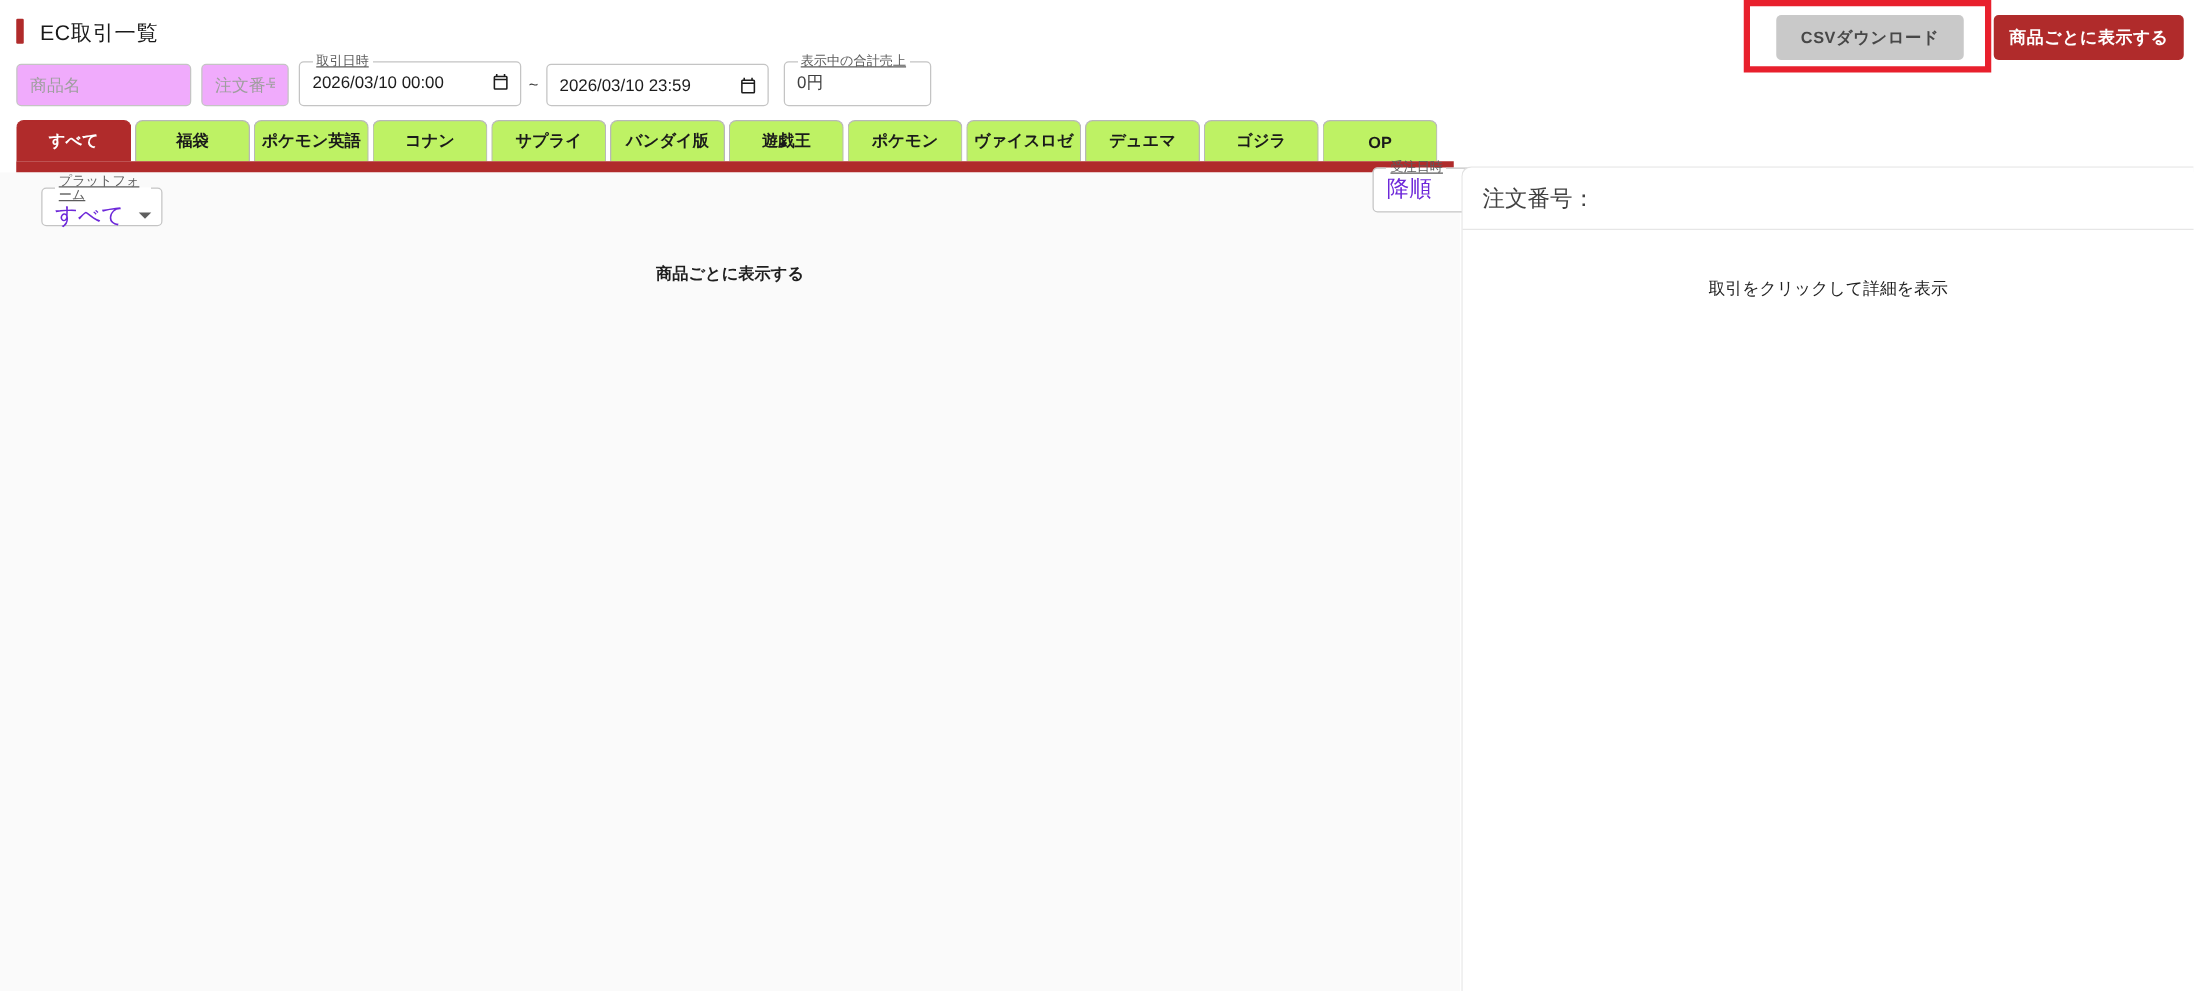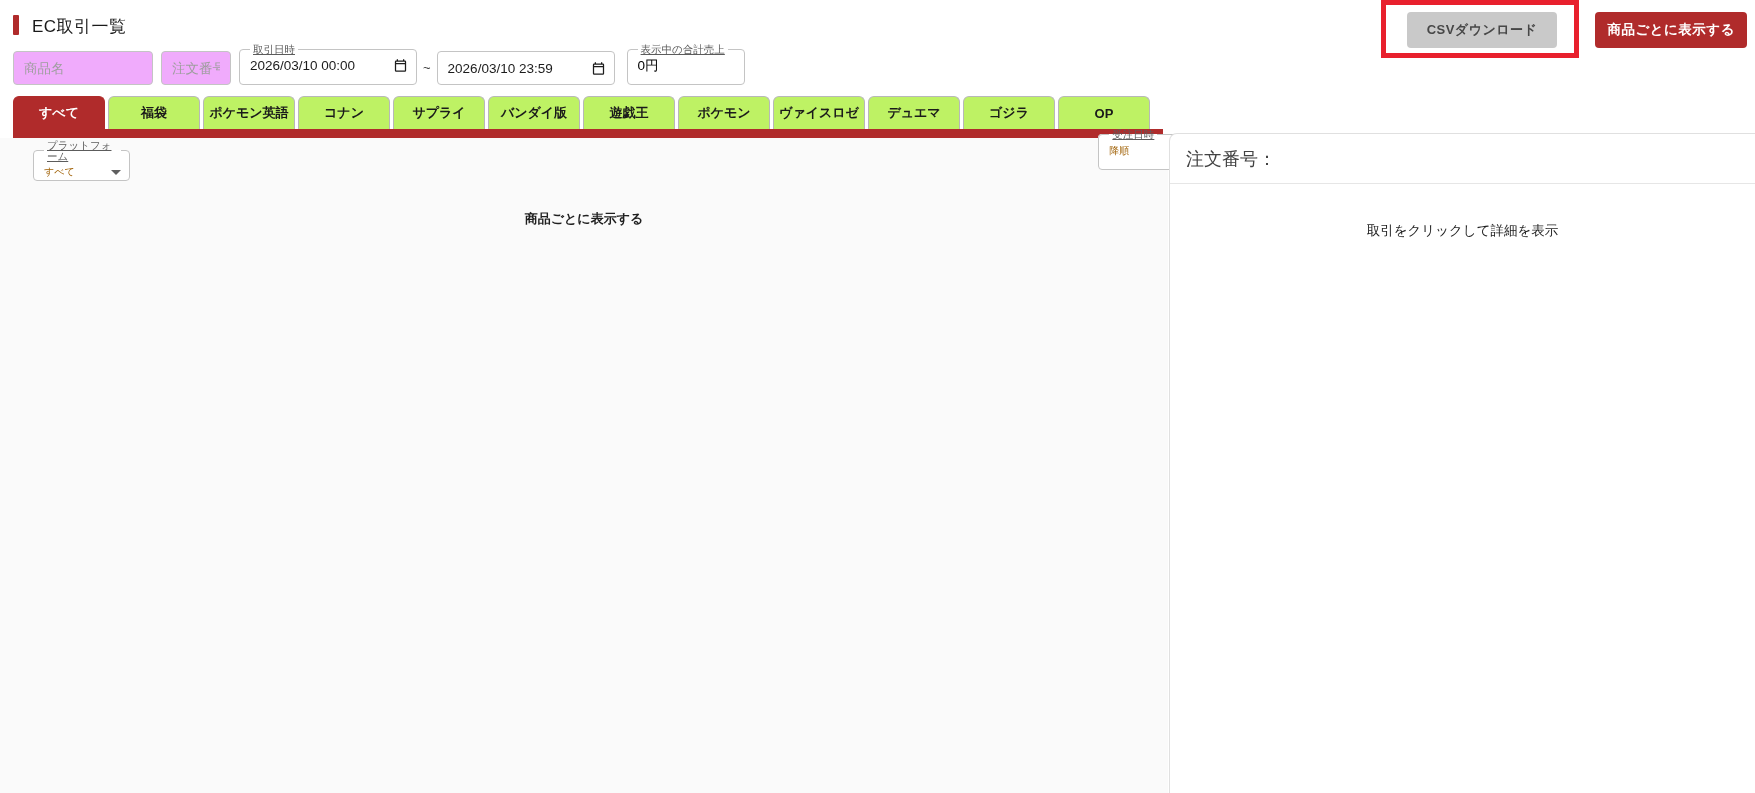--- a/index.html
+++ b/index.html
@@ -5,21 +5,21 @@
   * { margin:0; padding:0; box-sizing:border-box; }
   html,body { width:1755px; height:793px; background:#ffffff; overflow:hidden;
     font-family:"Liberation Sans","DejaVu Sans",sans-serif; }
   #app { position:relative; width:1755px; height:793px; background:#ffffff; }
 
   
   .page-title-wrap { position:absolute; left:13px; top:15px; display:flex; align-items:flex-start; gap:13px; }
   .accent-bar { width:6px; height:20px; background:#b02b2b; border-radius:1px; }
   .page-title { font-size:17px; color:#1a1a1a; letter-spacing:.5px; }
 
-  .top-actions { position:absolute; top:12px; right:8px; display:flex; align-items:center; gap:14px; }
+  .top-actions { position:absolute; top:12px; right:8px; display:flex; align-items:center; }
   .csv-wrap { position:relative; margin-right:24px; }
   .btn-csv { background:#c9c9c9; color:#474747; border:none; border-radius:4px;
     font-size:13px; font-weight:bold; padding:9px 20px; cursor:default;
     font-family:inherit; letter-spacing:.5px; }
   .annotation-rect { position:absolute; left:-26px; top:-12px; right:-22px; bottom:-10px;
     border:5px solid #e8202d; pointer-events:none; z-index:5; }
   .btn-group-view { background:#b02b2b; color:#ffffff; border:none; border-radius:4px;
     font-size:13.5px; font-weight:bold; padding:9px 12px; cursor:pointer;
     font-family:inherit; letter-spacing:.5px; }
 
@@ -35,36 +35,36 @@
     padding:0 8px 0 10px; height:41px; }
   fieldset.fs legend { font-size:10.5px; color:#5c5c5c; padding:0 3px; line-height:1;text-decoration:underline; }
   .fs-inner { display:flex; align-items:center; height:22px; }
   .fs-date { width:178px; }
   .date-text { font-size:13.5px; color:#1c1c1c; flex:1; white-space:nowrap; }
   .cal-icon { width:15px; height:15px; flex:0 0 auto; cursor:pointer; }
   .range-sep { font-size:13px; color:#3a3a3a; margin:0 6px 10px 6px; }
   .box-date { width:178px; height:34px; border:1px solid #c4c4c4; border-radius:4px;
     background:#fff; display:flex; align-items:center; padding:0 8px 0 10px; margin-right:12px; }
   .fs-total { width:118px; }
-  .total-value { font-size:13.5px; color:#000000; }
+  .total-value { font-size:13.5px; color:#404040; }
 
   
   .tab-row { position:absolute; left:13px; top:96px; display:flex; gap:3px; }
   .tab { width:92px; height:33px; background:#bef264; border:1px solid #b8b8b8; border-bottom:none;
     border-radius:6px 6px 0 0; display:flex; align-items:center; justify-content:center;
     font-size:13px; font-weight:bold; color:#1a1a1a; cursor:pointer; }
   .tab.active { background:#b02b2b; border-color:#b02b2b; color:#ffffff; }
   .tab-underline { position:absolute; left:13px; top:129px; width:1150px; height:9px; background:#b02b2b; }
 
   
   .left-panel { position:absolute; left:0; top:138px; width:1168px; height:655px; background:#fafafa; }
   .fs-ctl { position:absolute; background:#fafafa; height:40px; }
   .fs-platform { left:33px; top:2px; width:97px; }
   .fs-sort { width:94px; }
-  .ctl-value { font-size:10px; color:#a16207; flex:1; }
+  .ctl-value { font-size:18px; color:#6d28d9; flex:1; }
   .caret { width:0; height:0; border-left:5px solid transparent; border-right:5px solid transparent;
     border-top:5px solid #5f5f5f; margin-left:4px; cursor:pointer; }
   .sort-group { position:absolute; top:2px; right:15px; display:flex; align-items:flex-end; gap:10px; }
   .sort-label { font-size:13.5px; color:#3a3a3a; margin-bottom:12px; }
   .empty-message { padding-top:72px; text-align:center; font-size:13px; font-weight:bold; color:#1f1f1f; }
 
   
   .right-panel { position:absolute; left:1169px; top:133px; width:586px; height:660px;
     background:#ffffff; border-left:1px solid #e0e0e0; border-top:1px solid #e0e0e0;
     border-radius:8px 0 0 0; }

